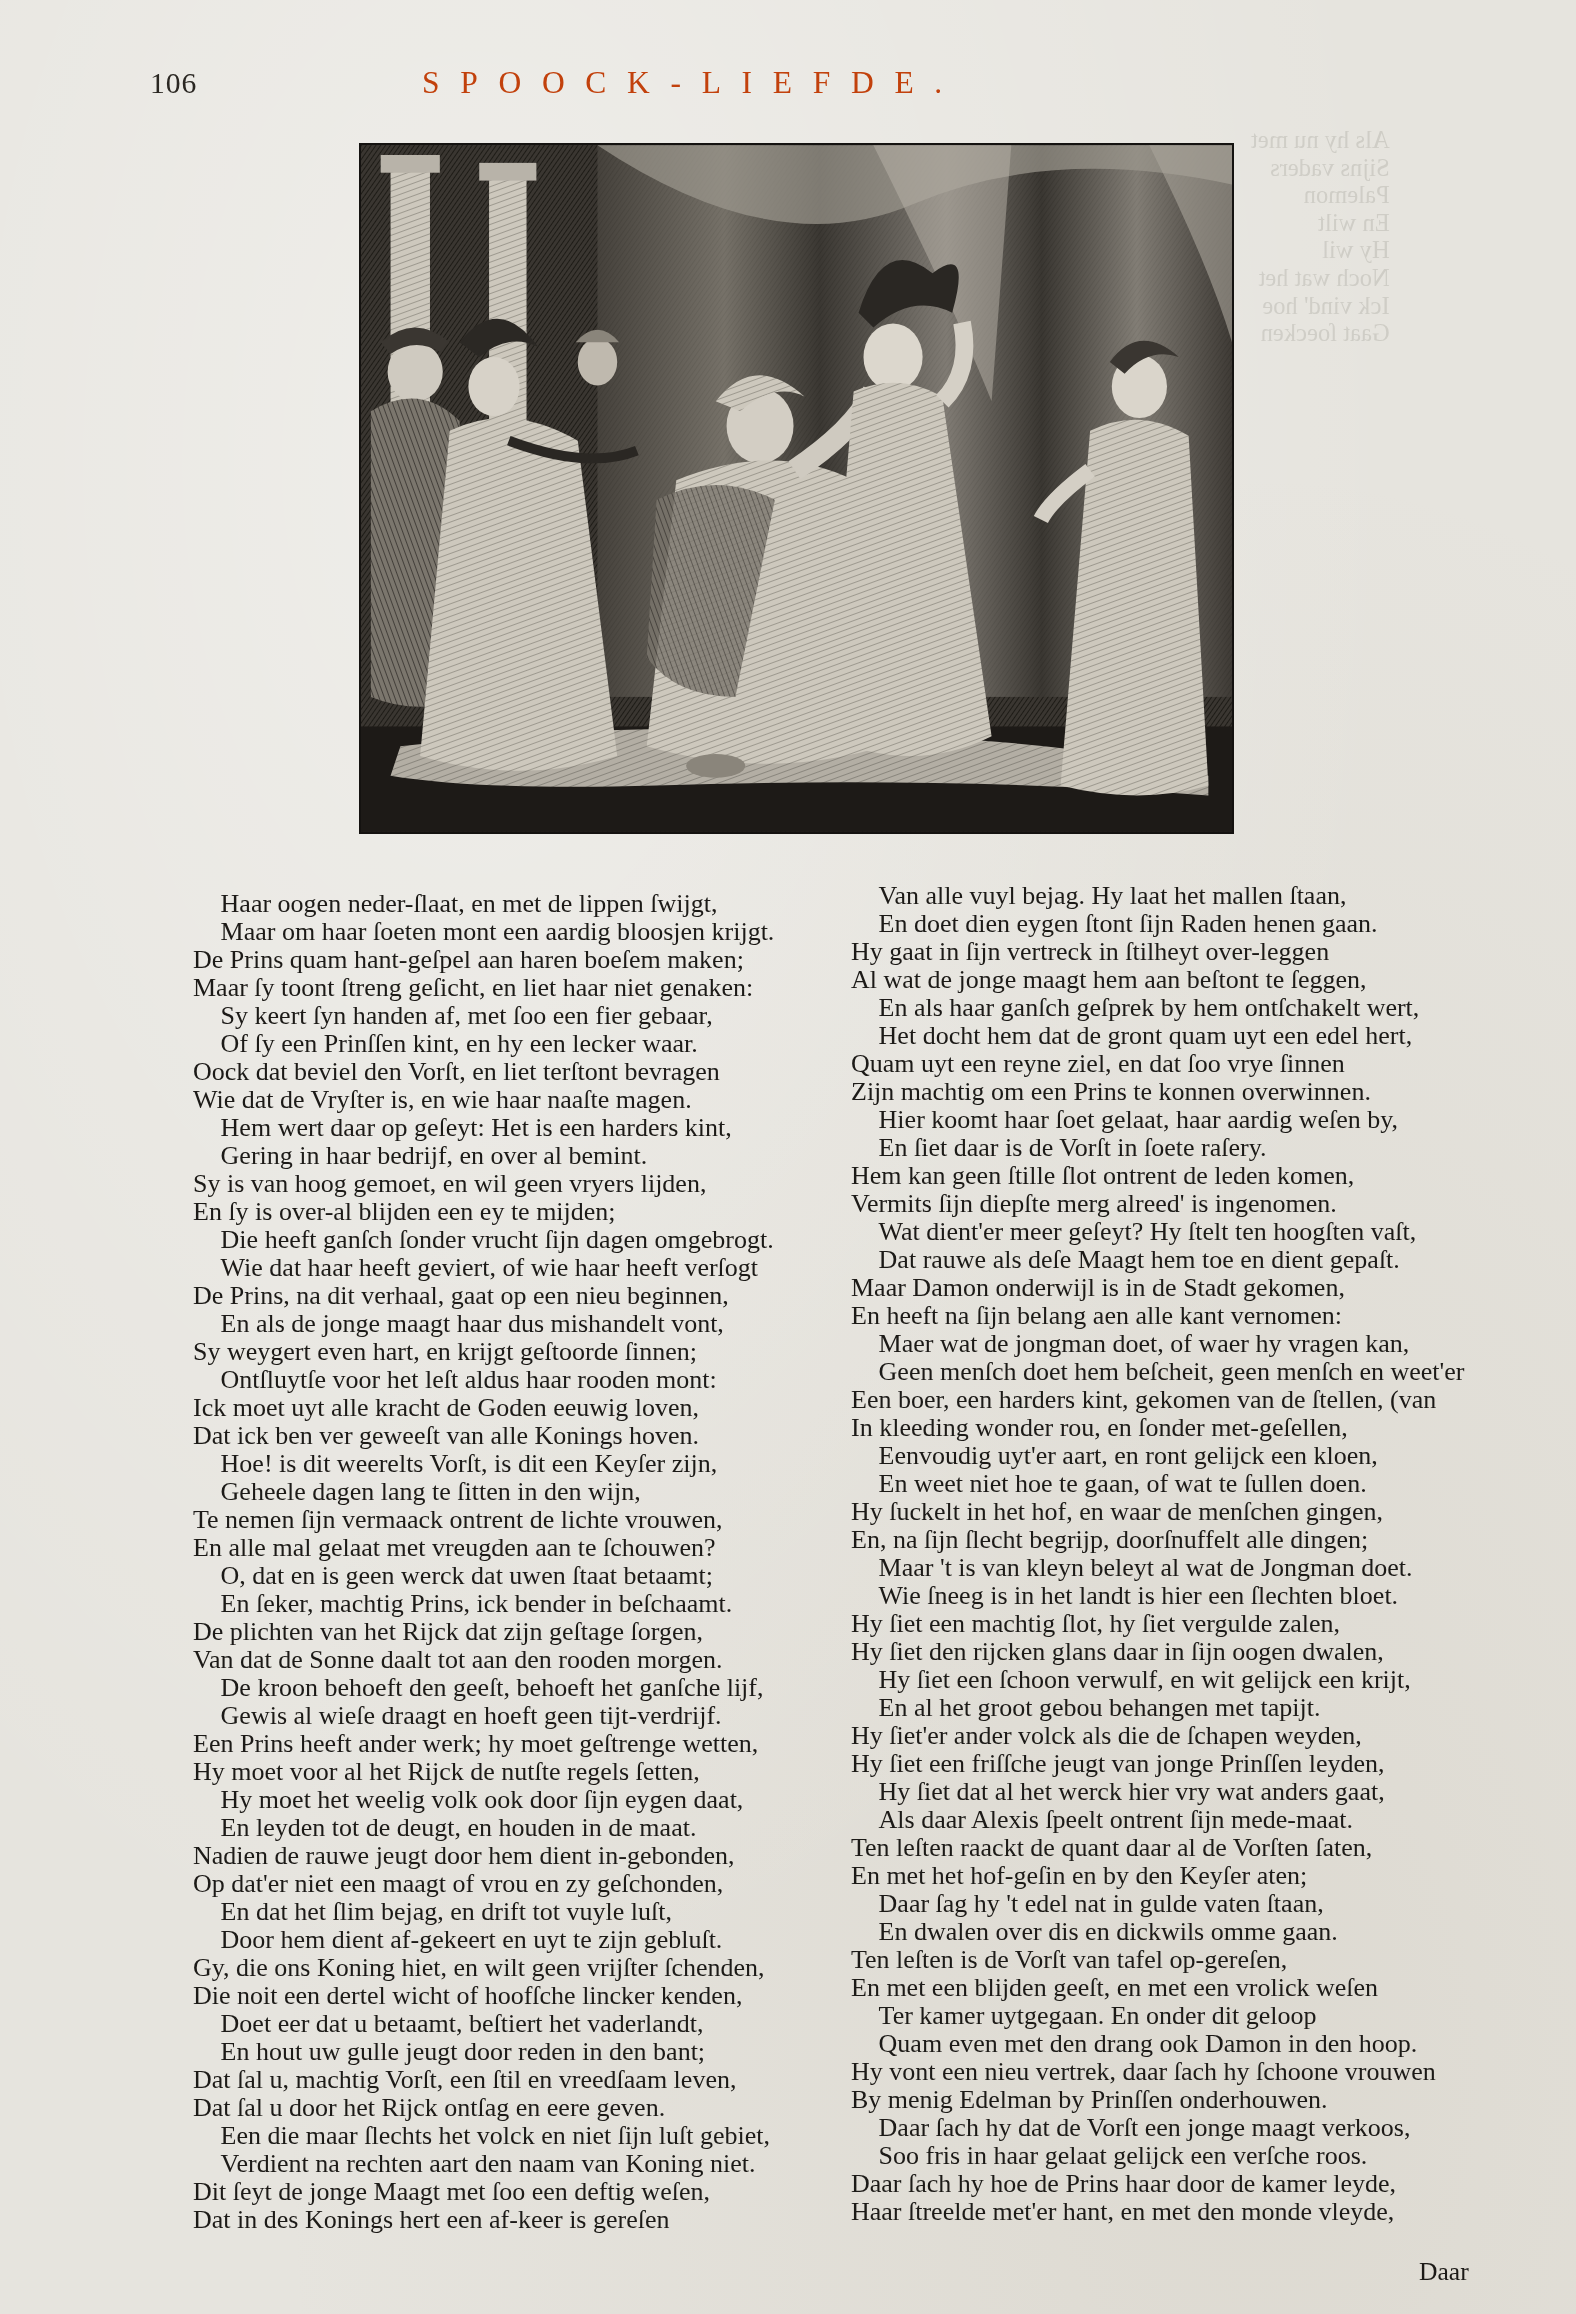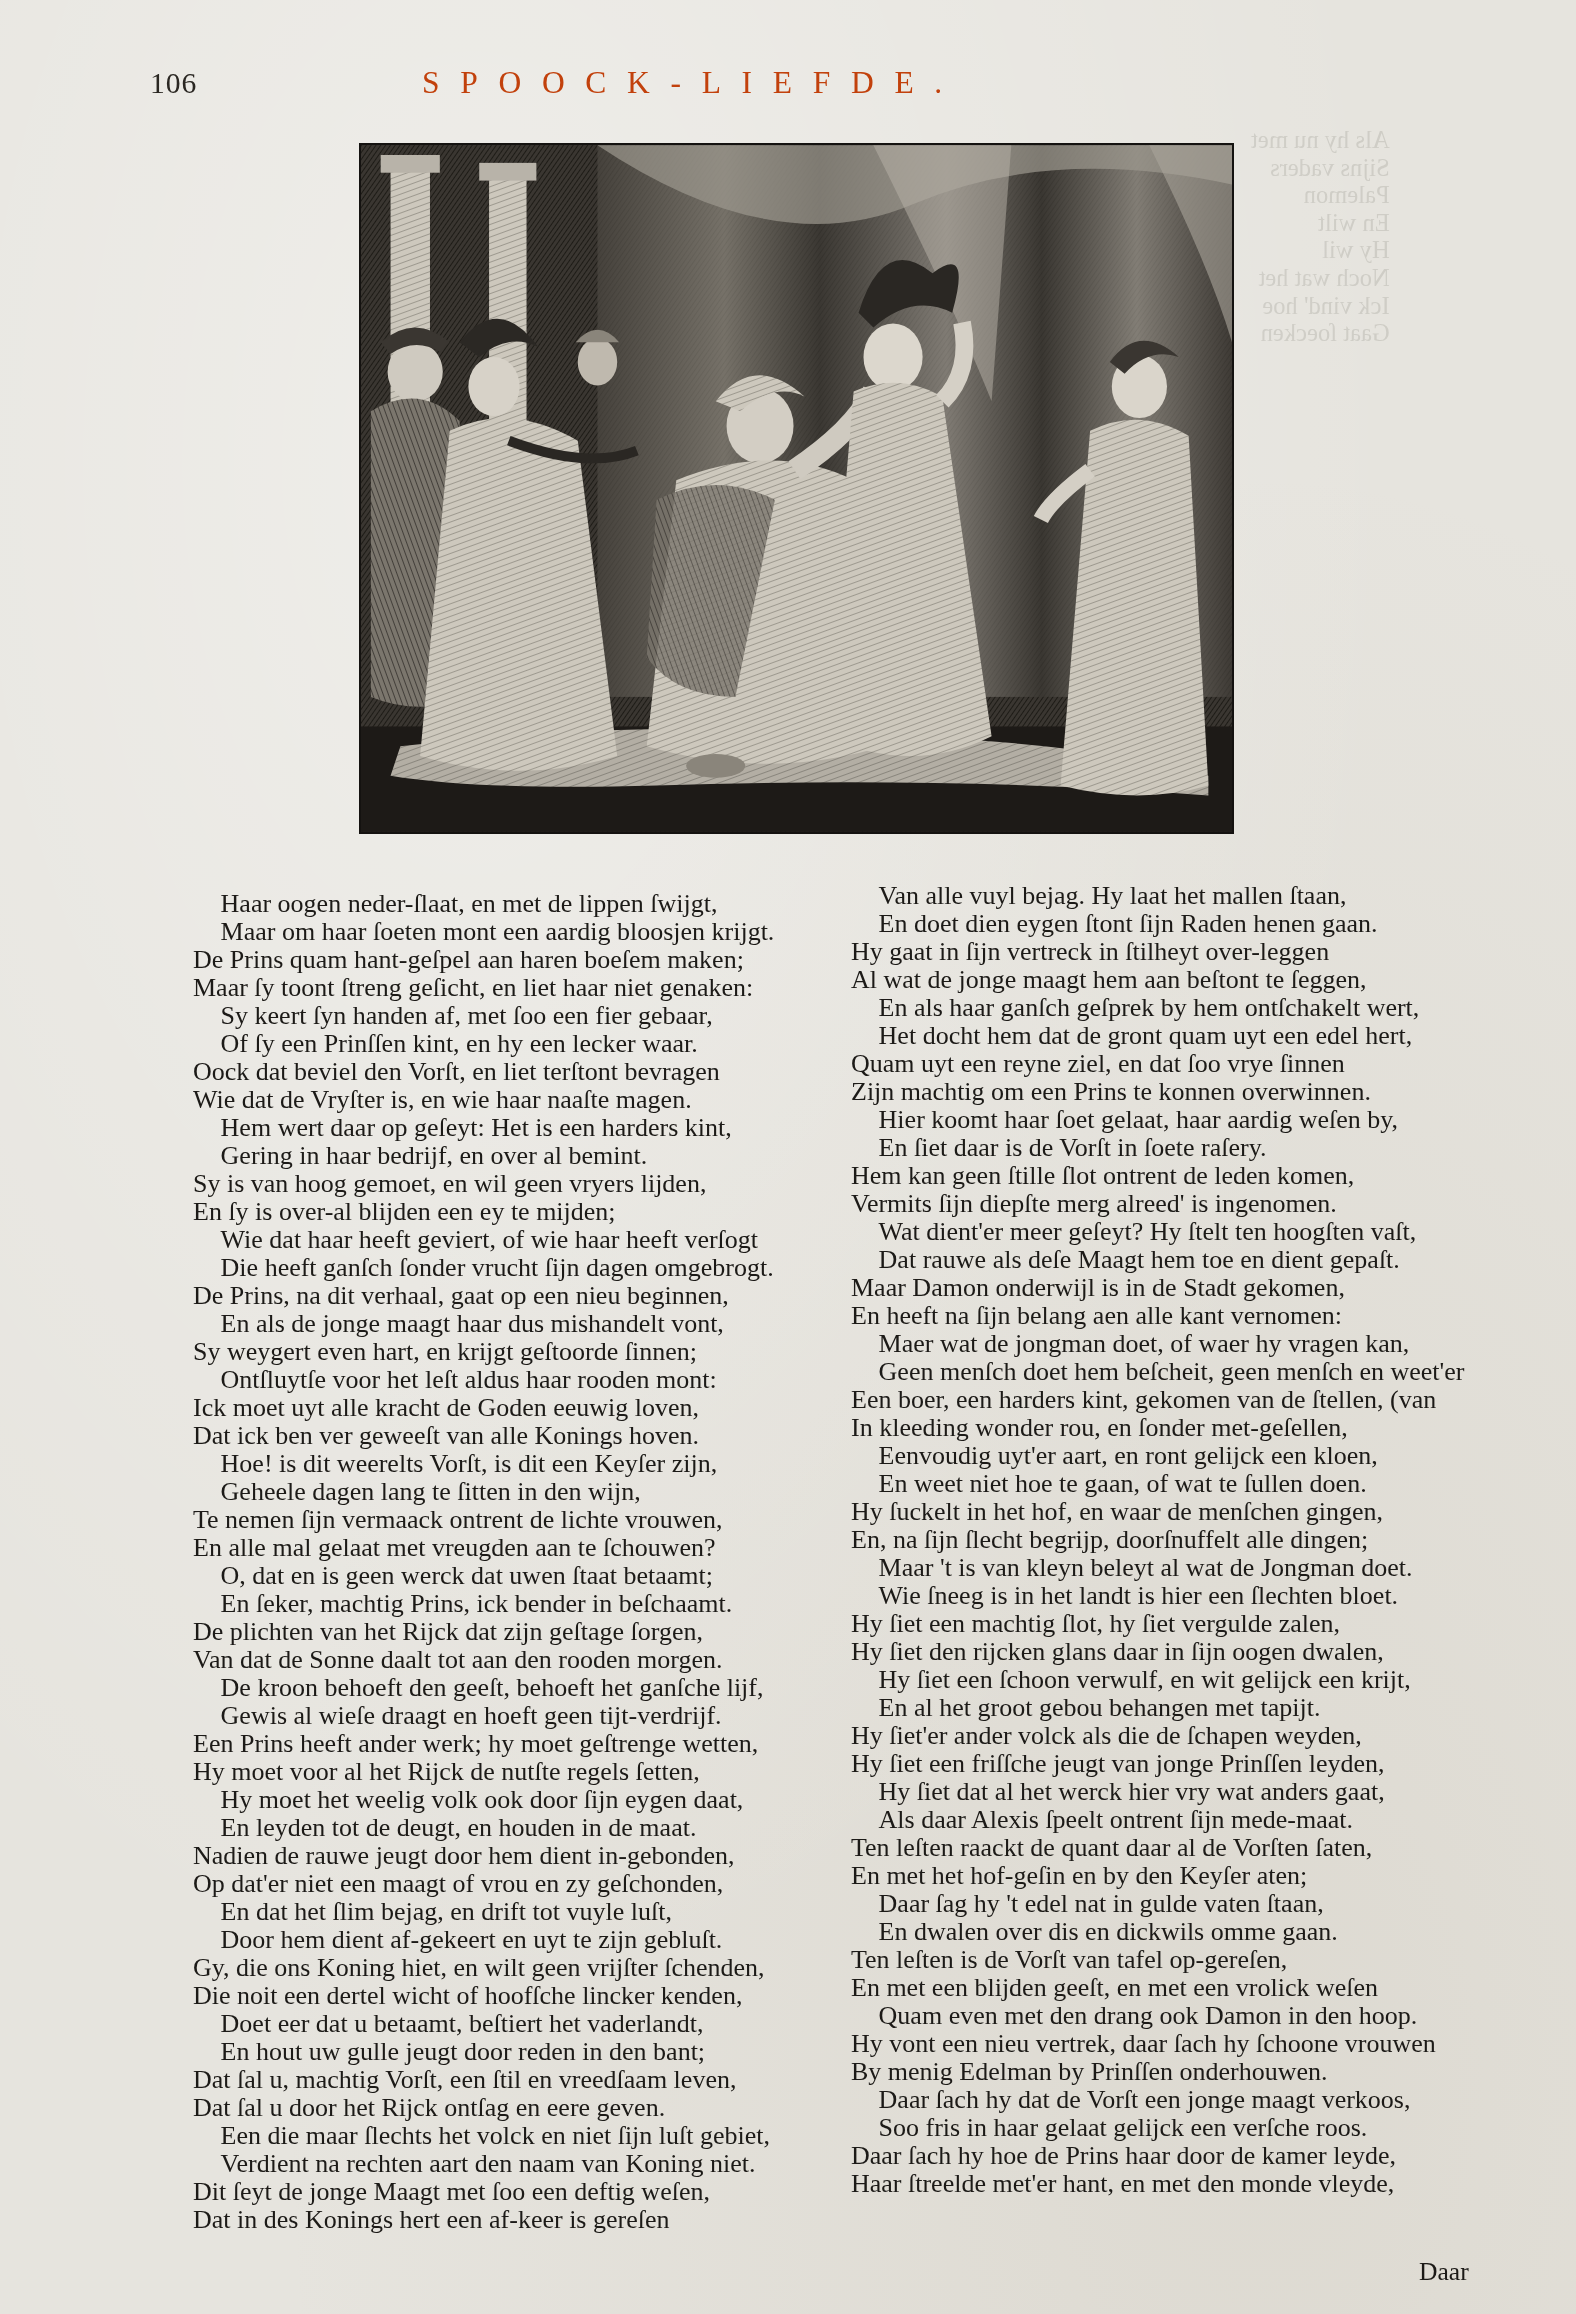--- a/index.html
+++ b/index.html
@@ -145,22 +145,22 @@
     <span class="verse">De Prins quam hant-geſpel aan haren boeſem maken;</span>
     <span class="verse">Maar ſy toont ſtreng geſicht, en liet haar niet genaken:</span>
     <span class="verse indent">Sy keert ſyn handen af, met ſoo een fier gebaar,</span>
     <span class="verse indent">Of ſy een Prinſſen kint, en hy een lecker waar.</span>
     <span class="verse">Oock dat beviel den Vorſt, en liet terſtont bevragen</span>
     <span class="verse">Wie dat de Vryſter is, en wie haar naaſte magen.</span>
     <span class="verse indent">Hem wert daar op geſeyt: Het is een harders kint,</span>
     <span class="verse indent">Gering in haar bedrijf, en over al bemint.</span>
     <span class="verse">Sy is van hoog gemoet, en wil geen vryers lijden,</span>
     <span class="verse">En ſy is over-al blijden een ey te mijden;</span>
+    <span class="verse indent">Die heeft ganſch ſonder vrucht ſijn dagen omgebrogt.</span>
     <span class="verse indent">Wie dat haar heeft geviert, of wie haar heeft verſogt</span>
-    <span class="verse indent">Die heeft ganſch ſonder vrucht ſijn dagen omgebrogt.</span>
     <span class="verse">De Prins, na dit verhaal, gaat op een nieu beginnen,</span>
     <span class="verse indent">En als de jonge maagt haar dus mishandelt vont,</span>
     <span class="verse">Sy weygert even hart, en krijgt geſtoorde ſinnen;</span>
     <span class="verse indent">Ontſluytſe voor het leſt aldus haar rooden mont:</span>
     <span class="verse">Ick moet uyt alle kracht de Goden eeuwig loven,</span>
     <span class="verse">Dat ick ben ver geweeſt van alle Konings hoven.</span>
     <span class="verse indent">Hoe! is dit weerelts Vorſt, is dit een Keyſer zijn,</span>
     <span class="verse indent">Geheele dagen lang te ſitten in den wijn,</span>
     <span class="verse">Te nemen ſijn vermaack ontrent de lichte vrouwen,</span>
     <span class="verse">En alle mal gelaat met vreugden aan te ſchouwen?</span>
@@ -223,20 +223,21 @@
     <span class="verse">Hy ſiet'er ander volck als die de ſchapen weyden,</span>
     <span class="verse">Hy ſiet een friſſche jeugt van jonge Prinſſen leyden,</span>
     <span class="verse indent">Hy ſiet dat al het werck hier vry wat anders gaat,</span>
     <span class="verse indent">Als daar Alexis ſpeelt ontrent ſijn mede-maat.</span>
     <span class="verse">Ten leſten raackt de quant daar al de Vorſten ſaten,</span>
     <span class="verse">En met het hof-geſin en by den Keyſer aten;</span>
     <span class="verse indent">Daar ſag hy 't edel nat in gulde vaten ſtaan,</span>
     <span class="verse indent">En dwalen over dis en dickwils omme gaan.</span>
     <span class="verse">Ten leſten is de Vorſt van tafel op-gereſen,</span>
     <span class="verse">En met een blijden geeſt, en met een vrolick weſen</span>
+    <span class="verse indent">Ter kamer uytgegaan. En onder dit geloop</span>
     <span class="verse indent">Quam even met den drang ook Damon in den hoop.</span>
     <span class="verse">Hy vont een nieu vertrek, daar ſach hy ſchoone vrouwen</span>
     <span class="verse">By menig Edelman by Prinſſen onderhouwen.</span>
     <span class="verse indent">Daar ſach hy dat de Vorſt een jonge maagt verkoos,</span>
     <span class="verse indent">Soo fris in haar gelaat gelijck een verſche roos.</span>
     <span class="verse">Daar ſach hy hoe de Prins haar door de kamer leyde,</span>
     <span class="verse">Haar ſtreelde met'er hant, en met den monde vleyde,</span>
   </div>
 
 <span class="catchword">Daar</span>

